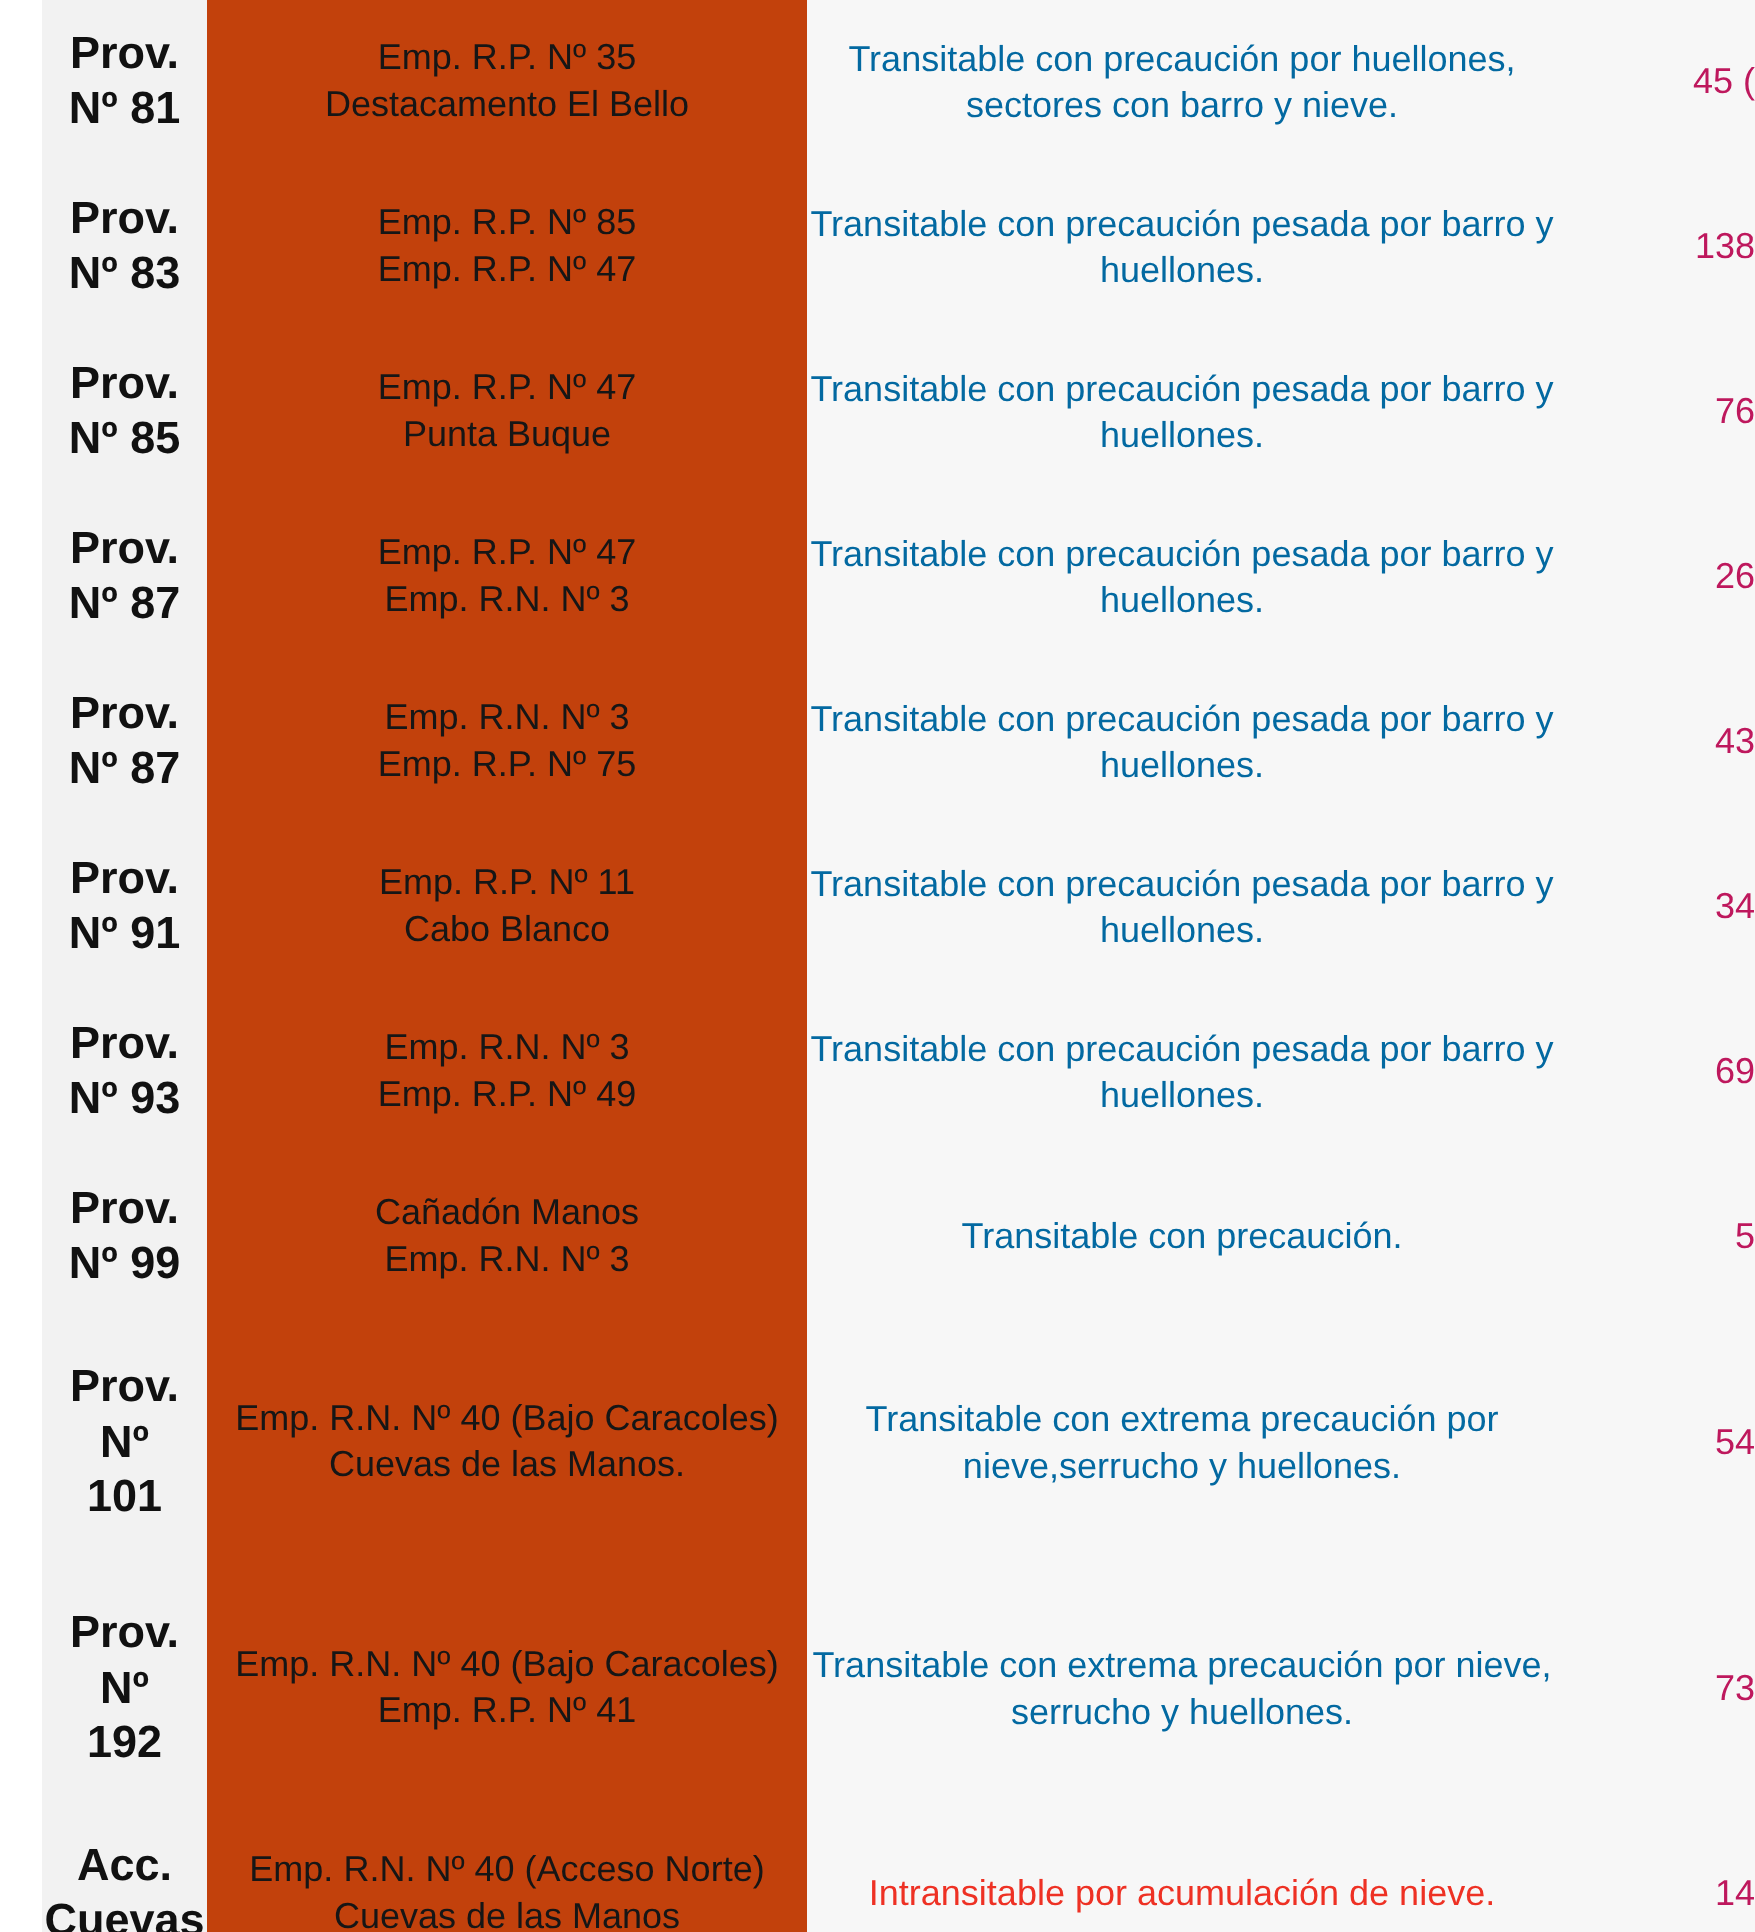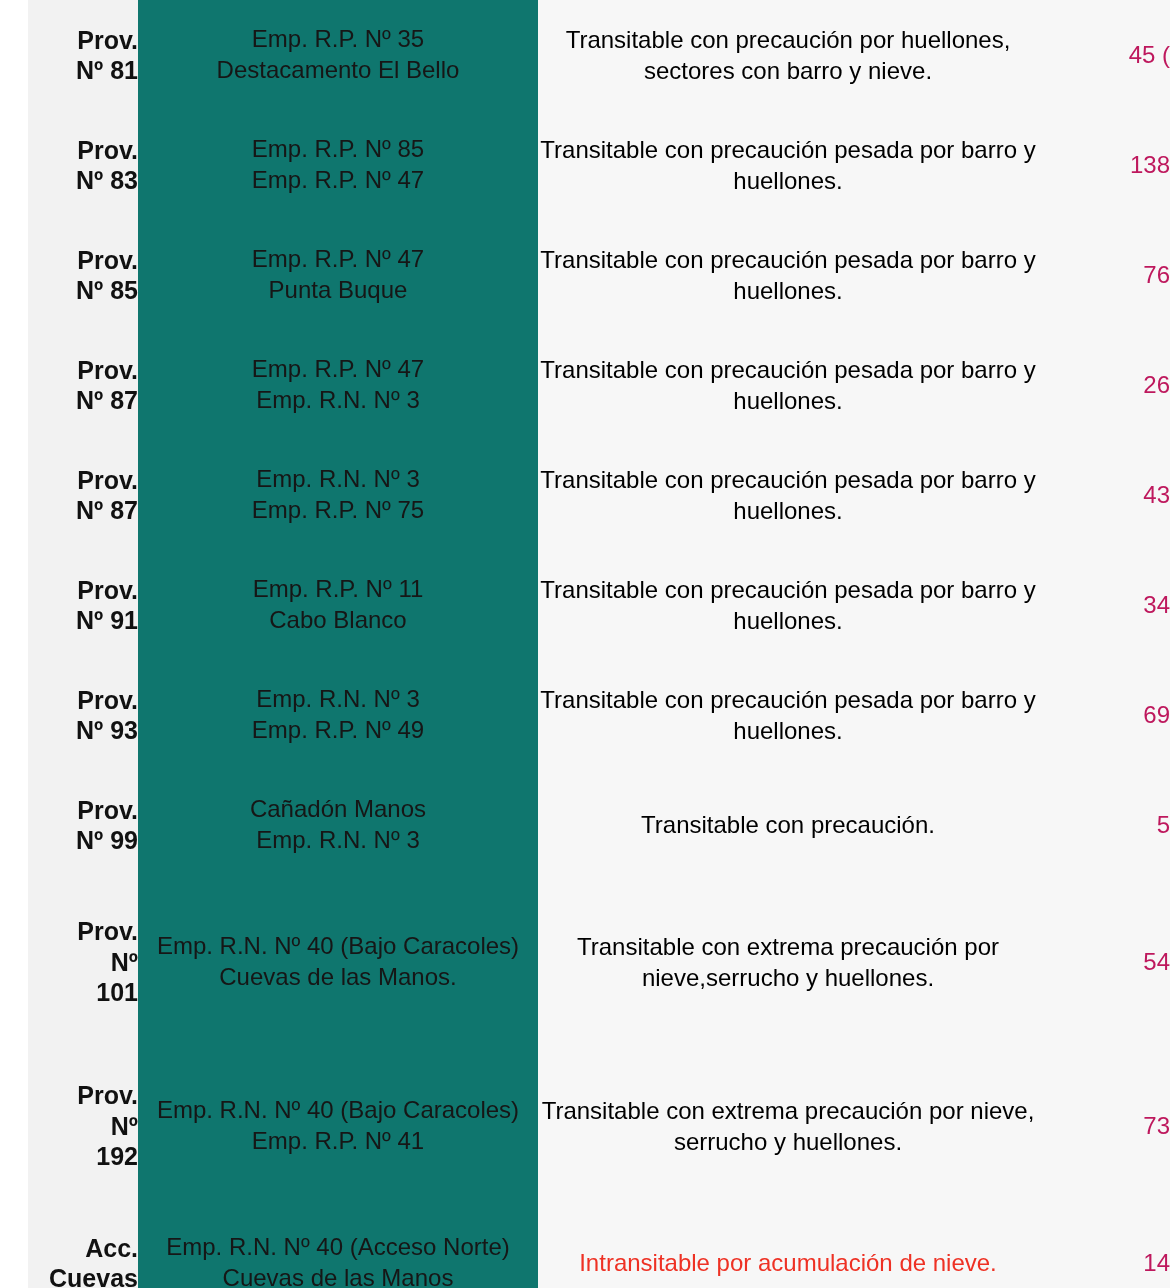--- a/index.html
+++ b/index.html
@@ -35,46 +35,46 @@
   col.c-route  { width: 110px; }
   col.c-tramo  { width: 400px; }
   col.c-estado { width: 500px; }
   col.c-km     { width: 132px; }
 
   .gutter-cell {
     background: #ffffff;
   }
   .route-cell {
     background: #f2f2f2;
-    text-align: right;
+    text-align: center;
     font-weight: bold;
-    font-size: 25px;
+    font-size: 30px;
     color: #111111;
     line-height: 1.22;
     padding: 4px 2px;
   }
   .route-cell .rl {
     display: block;
   }
   .tramo-cell {
-    background: #0f766e;
+    background: #c2410c;
     text-align: center;
     font-size: 24px;
     color: #161616;
     line-height: 1.28;
     padding: 4px 6px;
   }
   .tramo-cell .tl {
     display: block;
   }
   .estado-cell {
     background: #f7f7f7;
     text-align: center;
     font-size: 24px;
-    color: #000000;
+    color: #0369a1;
     line-height: 1.3;
     padding: 4px 10px;
   }
   .estado-cell.alert {
     color: #ee3124;
   }
   .km-cell {
     background: #f7f7f7;
     text-align: right;
     font-size: 24px;

